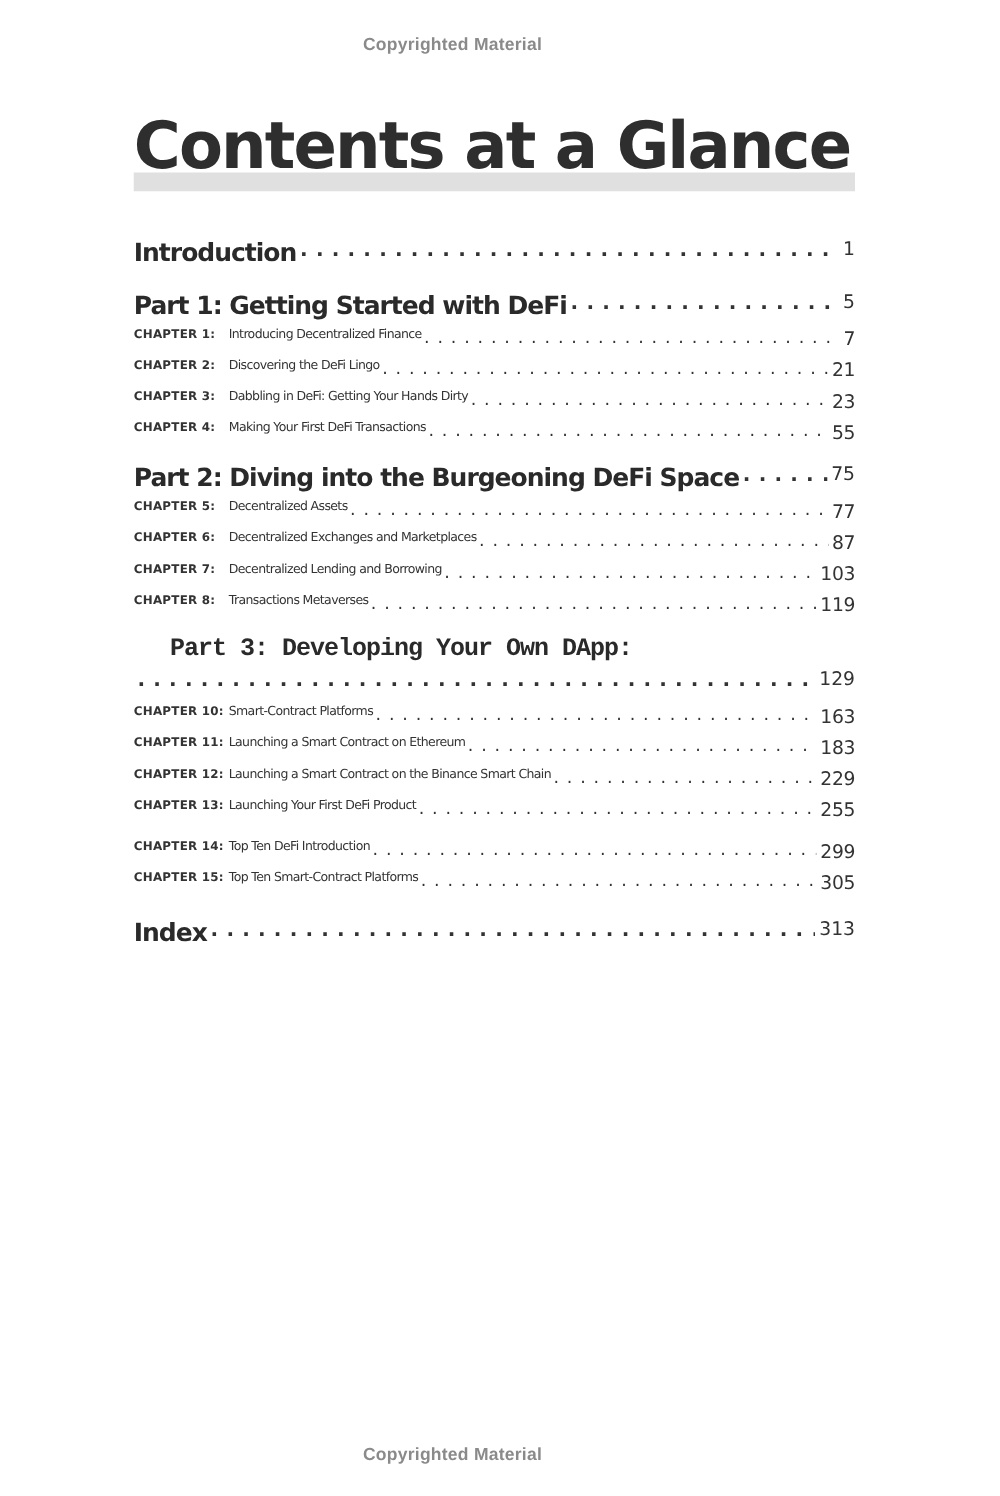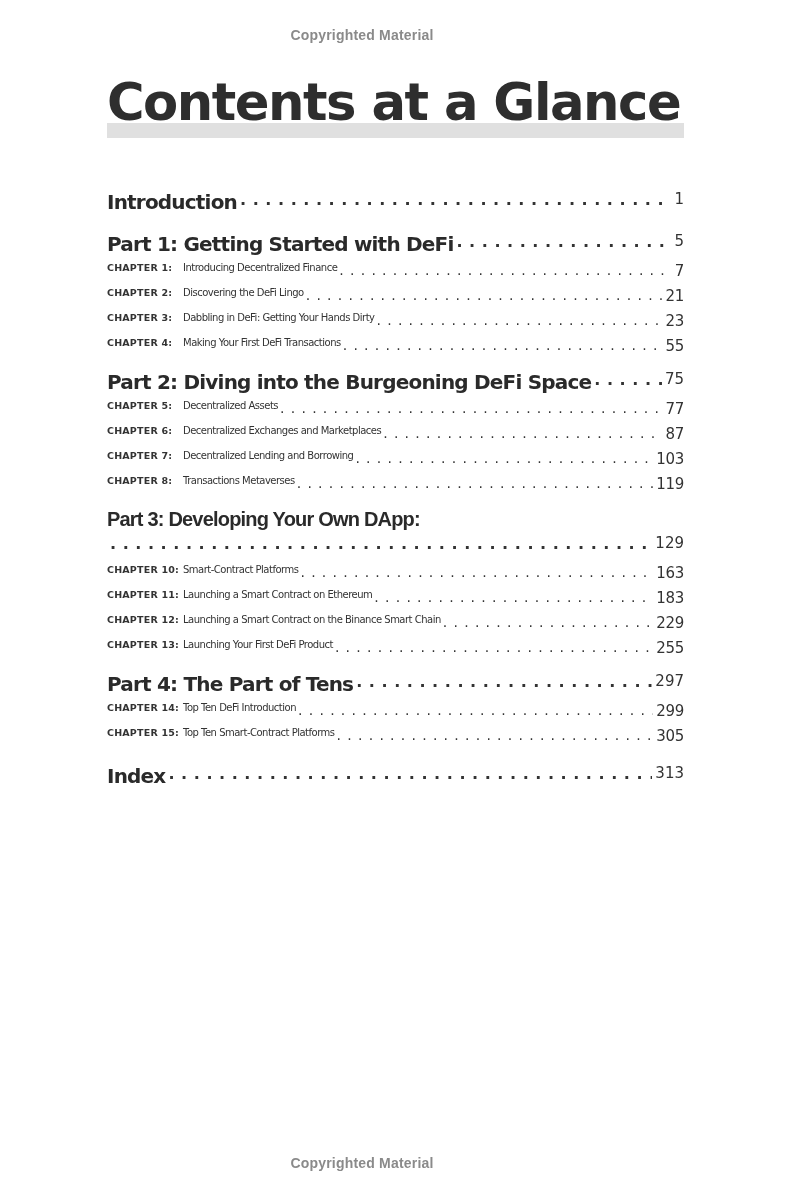--- a/index.html
+++ b/index.html
@@ -7,21 +7,21 @@
     body { position: relative; font-family: "DejaVu Sans", sans-serif; color: #222222; }
 
     .watermark {
       position: absolute; left: 0; width: 724px; text-align: center;
       font-family: "Liberation Sans", sans-serif; font-weight: bold;
       font-size: 14px; color: #8a8a8a; letter-spacing: 0.2px;
     }
     .watermark.top { top: 27px; }
     .watermark.bottom { top: 1155px; }
 
-    .title-wrap { position: absolute; left: 107px; top: 71px; width: 577px; height: 70px; }
+    .title-wrap { position: absolute; left: 107px; top: 86px; width: 577px; height: 70px; }
     .title-bar {
       position: absolute; left: 0; top: 52px; width: 577px; height: 15px;
       background: #e0e0e0;
     }
     .title {
       position: absolute; left: 0; top: 0;
       font-family: "DejaVu Sans", sans-serif; font-weight: bold;
       font-size: 52px; line-height: 62px; color: #2e2e2e; letter-spacing: -1.5px;
       white-space: nowrap;
       transform: scaleX(0.985); transform-origin: left top;
@@ -39,22 +39,22 @@
     .part-row { height: 30px; }
     .part-row .label {
       font-family: "DejaVu Sans", sans-serif; font-weight: bold;
       font-size: 20px; color: #2a2a2a; letter-spacing: -0.8px;
     }
     .part-row .leader { font-size: 16px; font-weight: bold; letter-spacing: 0.5px; padding-left: 3px; }
     .part-row .page { font-size: 15px; color: #333; }
 
     .part-line1 {
       height: 26px;
-      font-family: Liberation Sans, sans-serif; font-weight: bold;
-      font-size: 20px; color: #2a2a2a; letter-spacing: -0.8px; white-space: nowrap;
+      font-family: Liberation Mono, monospace; font-weight: bold;
+      font-size: 20px; color: #2a2a2a; letter-spacing: -0.8px; white-space: nowrap; margin-left: 29px;
     }
 
     .ch-row { height: 25px; }
     .ch-num {
       flex: 0 0 76px;
       font-family: "DejaVu Sans", sans-serif; font-weight: bold;
       font-size: 9.5px; color: #333; letter-spacing: 0.2px;
     }
     .ch-title {
       font-family: "DejaVu Sans", sans-serif; font-size: 10px; color: #333;
@@ -175,25 +175,20 @@
   </div>
   <div class="row ch-row">
     <span class="ch-num">CHAPTER 13:</span>
     <span class="ch-title">Launching Your First DeFi Product</span>
     <span class="leader"></span>
     <span class="page">255</span>
   </div>
 
   <div class="gap-s"></div>
 
-  <div class="row part-row">
-    <span class="label">Part 4: The Part of Tens</span>
-    <span class="leader"></span>
-    <span class="page">297</span>
-  </div>
   <div class="row ch-row">
     <span class="ch-num">CHAPTER 14:</span>
     <span class="ch-title">Top Ten DeFi Introduction</span>
     <span class="leader"></span>
     <span class="page">299</span>
   </div>
   <div class="row ch-row">
     <span class="ch-num">CHAPTER 15:</span>
     <span class="ch-title">Top Ten Smart-Contract Platforms</span>
     <span class="leader"></span>

